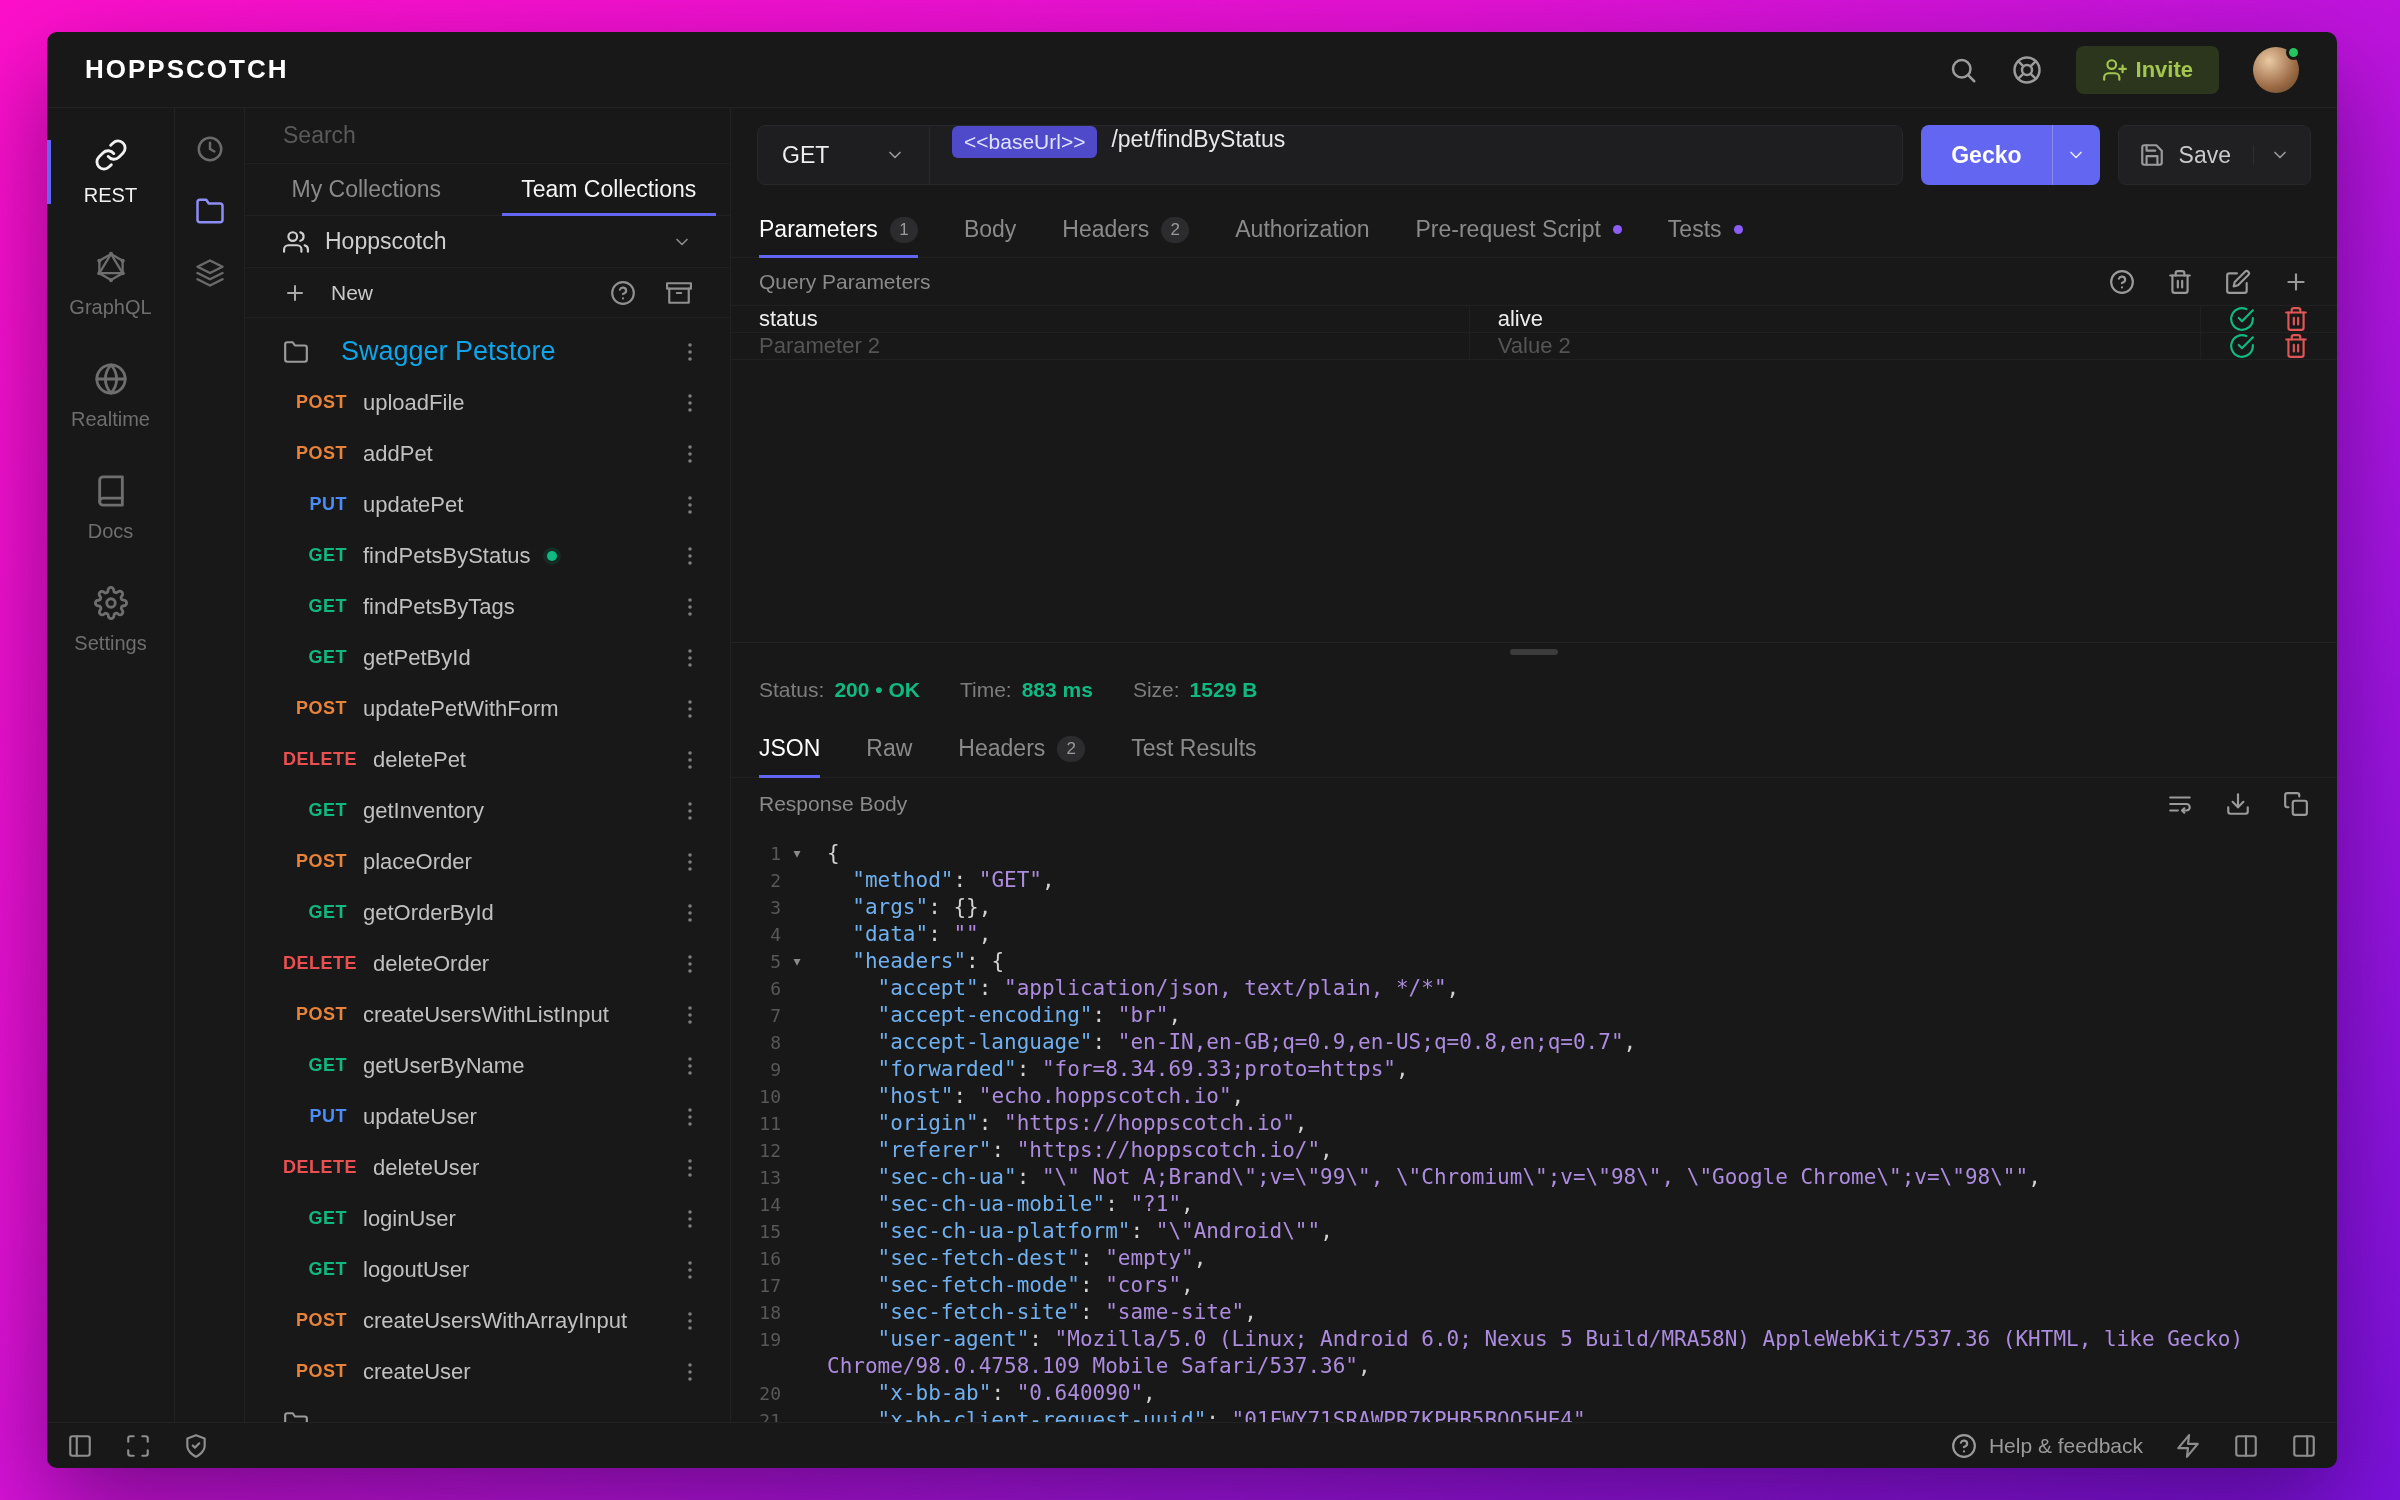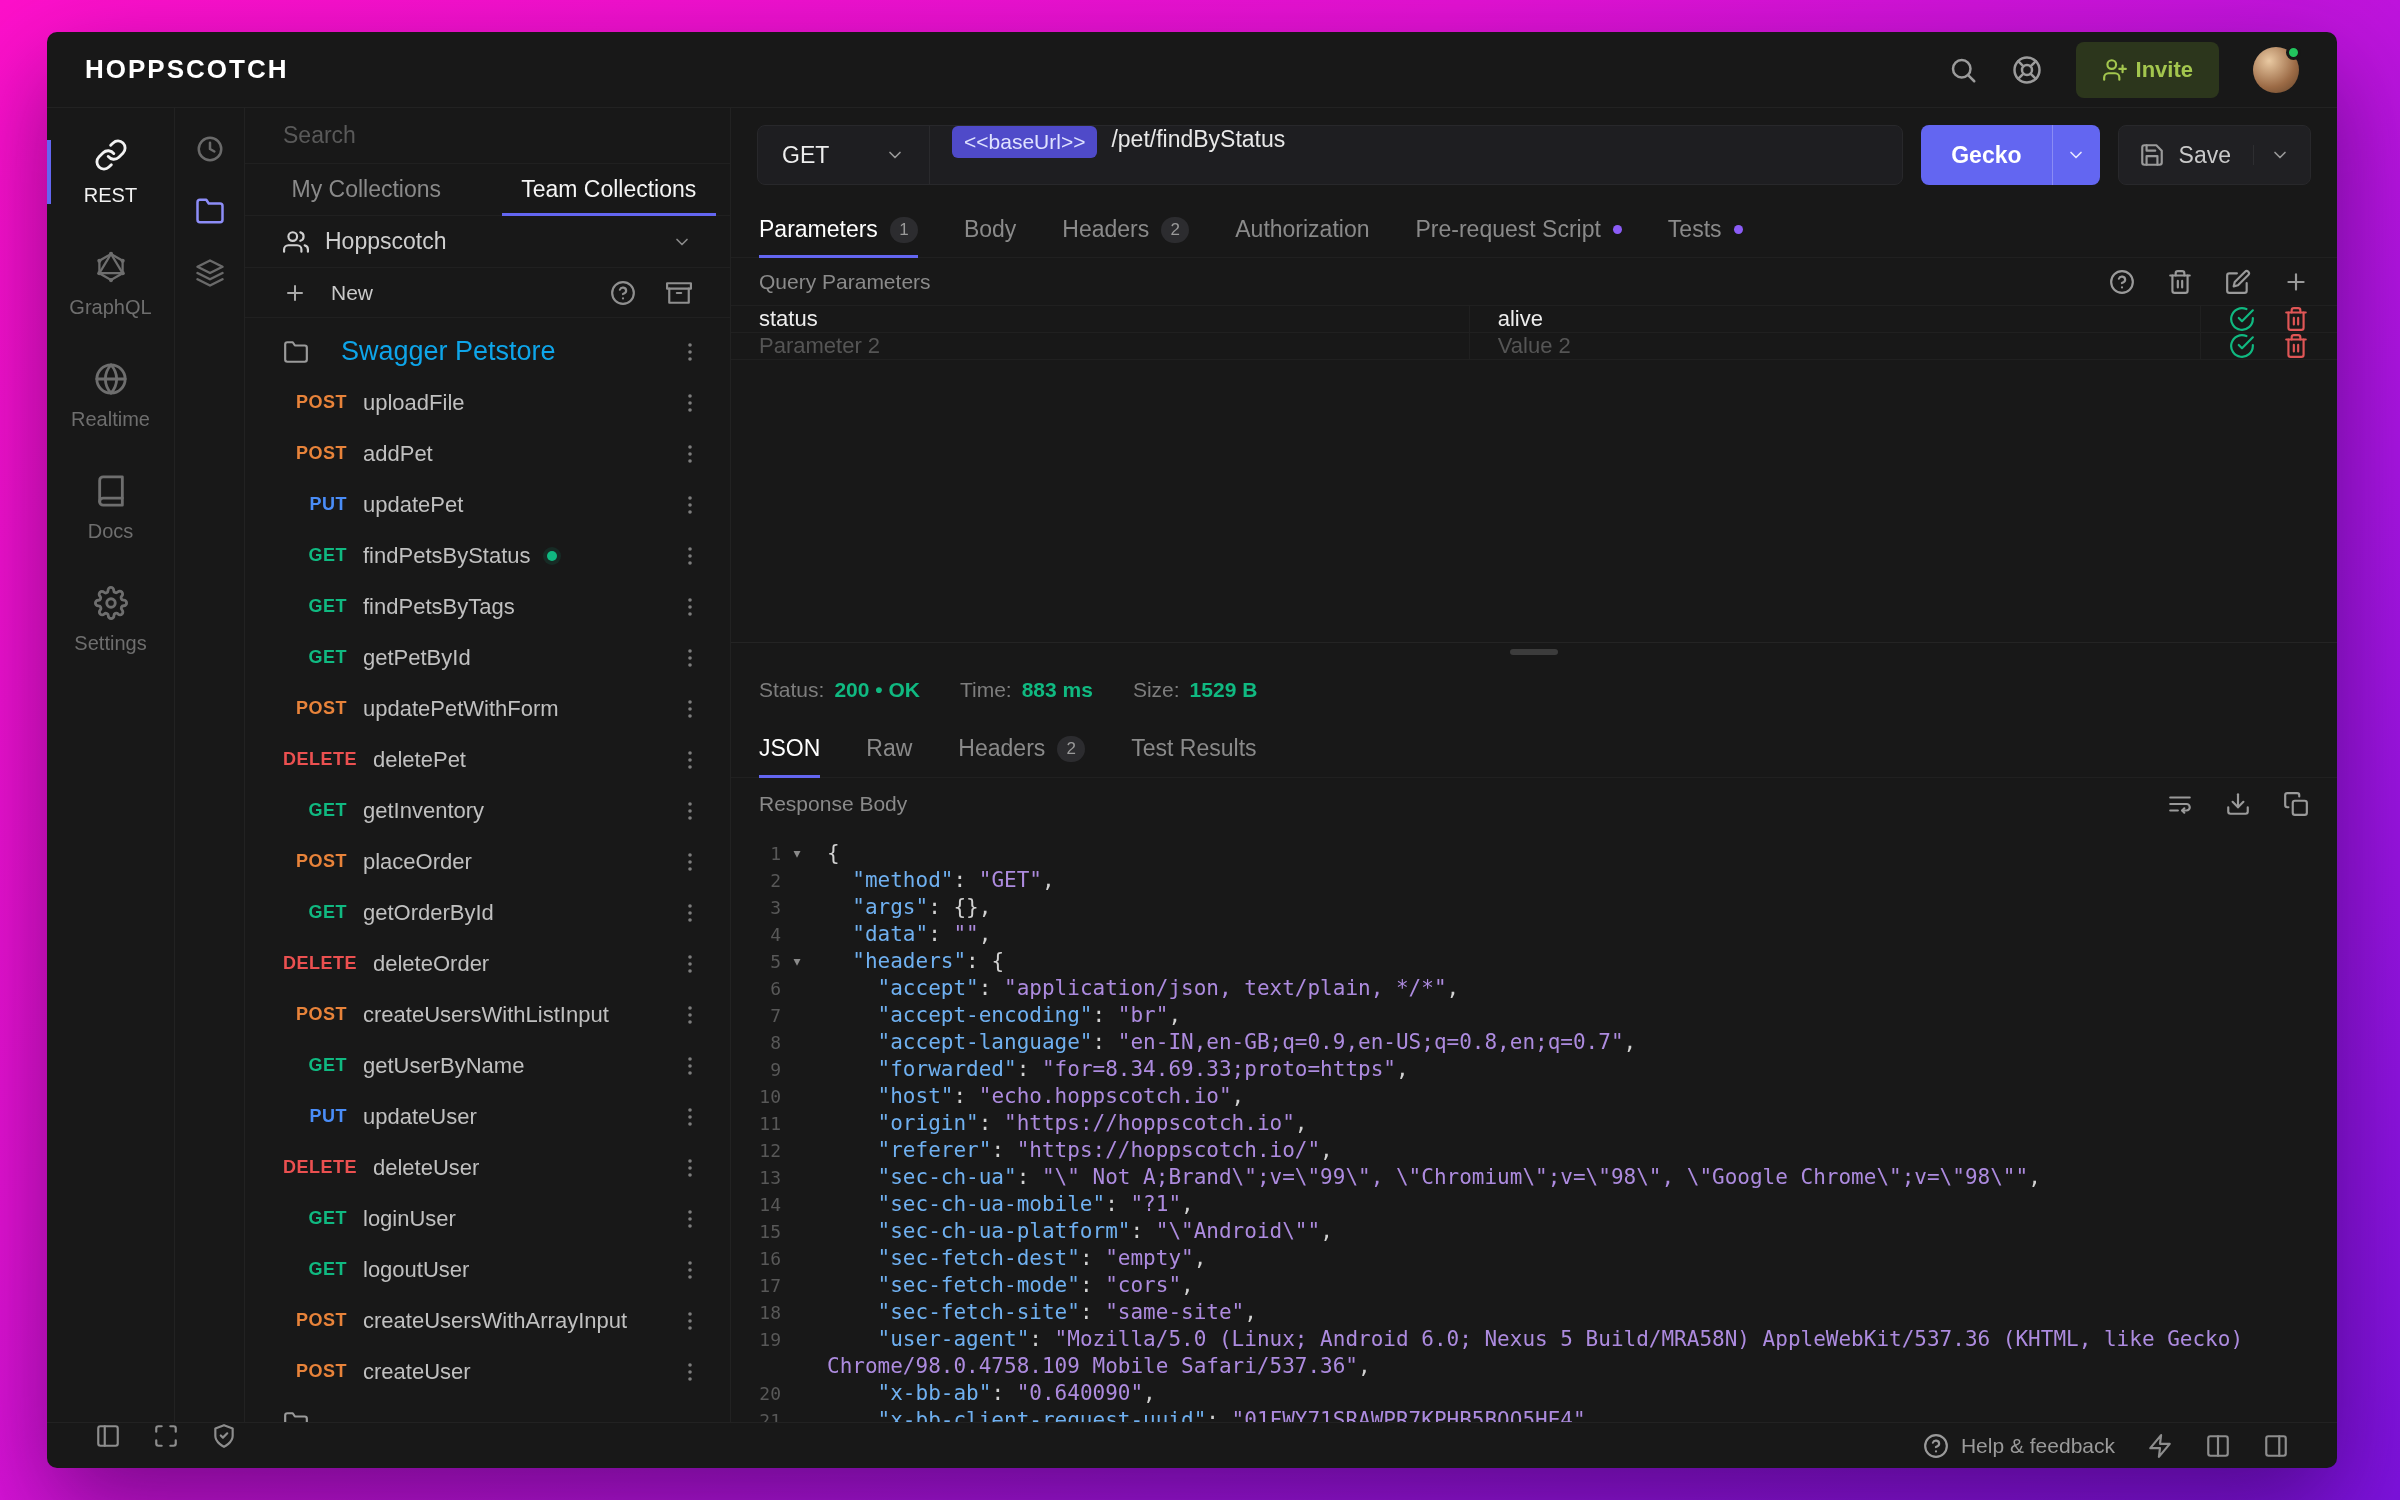--- a/index.html
+++ b/index.html
@@ -6,21 +6,21 @@
 html,body{width:2400px;height:1500px;overflow:hidden}
 body{font-family:"Liberation Sans","DejaVu Sans",sans-serif;background:linear-gradient(140deg,#ff10cb 0%,#e512d4 35%,#a915e2 70%,#7d12dd 100%)}
 [data-icon]{display:inline-flex;flex:none}
 [data-icon] svg{width:100%;height:100%;display:block}
 .window{position:absolute;left:47px;top:32px;width:2290px;height:1436px;background:#181818;border-radius:10px;box-shadow:0 40px 100px rgba(30,0,60,.5);display:flex;flex-direction:column;overflow:hidden;color:#e8e8e8}
 
 .topbar{flex:0 0 76px;display:flex;align-items:center;padding:0 38px;border-bottom:1px solid #222}
 .logo{font-size:26px;font-weight:700;letter-spacing:2px;color:#fff}
 .topbar-right{margin-left:auto;display:flex;align-items:center;gap:34px}
 .tb-icon{width:30px;height:30px;color:#9b9b9b;cursor:pointer}
-.invite-btn{display:flex;align-items:center;gap:8px;height:56px;padding:0 26px;border:none;border-radius:8px;background:rgba(163,230,53,.15);color:var(--invite-green,#a3c64e);font-size:22px;font-weight:600;font-family:inherit;cursor:pointer}
+.invite-btn{display:flex;align-items:center;gap:8px;height:48px;padding:0 26px;border:none;border-radius:8px;background:rgba(163,230,53,.15);color:var(--invite-green,#a3c64e);font-size:22px;font-weight:600;font-family:inherit;cursor:pointer}
 .invite-btn [data-icon]{width:26px;height:26px}
 .avatar{position:relative;width:46px;height:46px;border-radius:50%;background:radial-gradient(circle at 35% 30%,#e9c9a2,#9c6b46 60%,#5f4026);cursor:pointer}
 .presence{position:absolute;right:-2px;top:-2px;width:15px;height:15px;border-radius:50%;background:#22c55e;border:3px solid #181818}
 
 .app-body{flex:1;display:flex;min-height:0}
 .primary-nav{flex:0 0 128px;border-right:1px solid #222;padding-top:8px}
 .nav-item{position:relative;height:112px;display:flex;flex-direction:column;align-items:center;justify-content:center;gap:12px;color:#6e6e6e;cursor:pointer}
 .nav-item.active{color:#f2f2f2}
 .nav-item.active::before{content:"";position:absolute;left:0;top:24px;bottom:24px;width:4px;background:var(--accent,#6366f1)}
 .nav-ic{width:34px;height:34px}
@@ -97,21 +97,21 @@
 .tabs-row.resp{flex-basis:58px}
 .code-area{flex:0 0 592px;overflow:hidden;font-family:"DejaVu Sans Mono","Liberation Mono",monospace;font-size:21px;padding-top:10px}
 .code-line{display:flex;align-items:flex-start;line-height:27px}
 .ln{flex:0 0 50px;text-align:right;font-size:18px;color:#585858;line-height:27px}
 .fold{flex:0 0 32px;text-align:center;font-size:14px;color:#8a8a8a;line-height:27px;cursor:pointer;font-family:"DejaVu Sans",sans-serif}
 .src{flex:1;white-space:pre-wrap;overflow-wrap:break-word;padding-left:14px;padding-right:26px}
 .tk-key{color:var(--code-key,#6fb0f0)}
 .tk-val{color:var(--code-value,#ad8bdf)}
 .tk-pun{color:#d2d2d2}
 
-.statusbar{flex:0 0 46px;display:flex;gap:32px;padding:0 48px;border-top:1px solid #222;color:#8d8d8d}
+.statusbar{flex:0 0 46px;display:flex;align-items:center;gap:32px;padding:0 20px;border-top:1px solid #222;color:#8d8d8d}
 .sb-icon{width:26px;height:26px;cursor:pointer}
 .sb-right{margin-left:auto;display:flex;align-items:center;gap:32px}
 .help-item{display:flex;align-items:center;gap:12px;font-size:21px;color:#9a9a9a;cursor:pointer}
 .help-item [data-icon]{width:26px;height:26px}
 </style>
 </head>
 <body>
 
 <div class="window">
 

